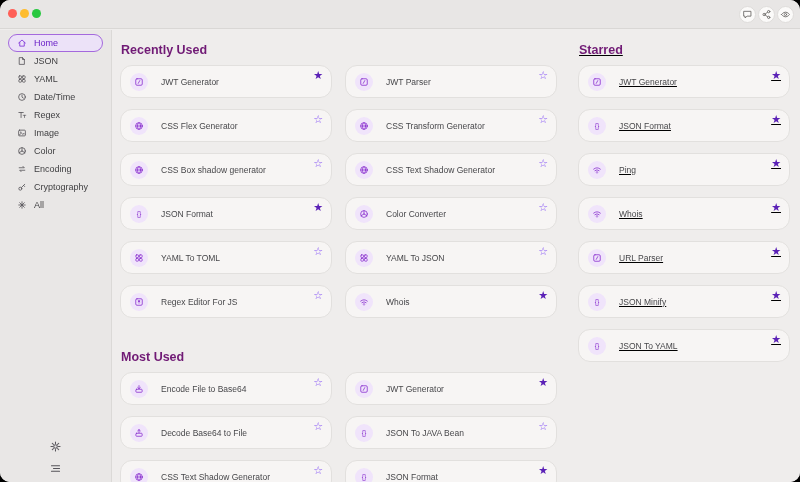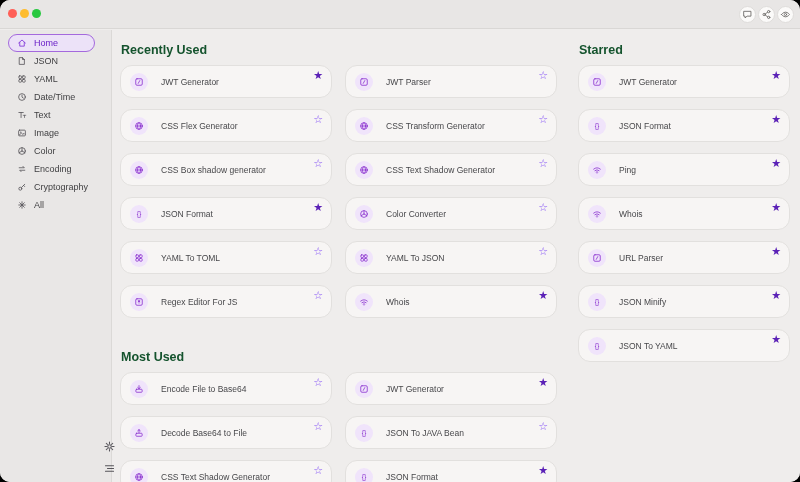--- a/index.html
+++ b/index.html
@@ -15,34 +15,34 @@
   .searchbar input { flex:1; border:none; outline:none; background:transparent; font-size:10px; color:#333; font-family:inherit; min-width:0; }
   .searchbar input::placeholder { color:#b7b5b3; }
   .keycaps { display:flex; align-items:center; gap:2px; flex:0 0 auto; }
   .keycaps kbd { min-width:12px; height:12px; padding:0 2px; border:1px solid #d3d1cf; border-radius:3px; background:#f7f6f5; color:#8e8c8a; font-size:7.5px; font-family:inherit; display:flex; align-items:center; justify-content:center; }
   .keycaps .plus { color:#b2b0ae; font-size:8px; }
   .toolbar-actions { position:absolute; right:6px; top:6px; display:flex; gap:2px; }
   .action-btn { width:17px; height:17px; border-radius:50%; background:#fbfaf9; border:1px solid #dedcda; color:#6e6c6a; display:flex; align-items:center; justify-content:center; padding:0; cursor:pointer; }
   .action-btn .glyph { width:11px; height:11px; display:block; }
 
   
-  .sidebar { position:absolute; top:30px; left:0; bottom:0; width:112px; background:#e9e7e6; border-right:1px solid #dbd9d7; display:flex; flex-direction:row; z-index:2; }
+  .sidebar { position:absolute; top:30px; left:0; bottom:0; width:112px; background:#e9e7e6; border-right:1px solid #dbd9d7; display:flex; flex-direction:column; z-index:2; }
   .side-list { padding-top:4px; display:flex; flex-direction:column; }
   .side-item { height:18px; margin:0 8px; border-radius:9px; border:1px solid transparent; display:flex; align-items:center; gap:7px; padding:0 6px 0 8px; font-size:9px; color:#3f3f41; cursor:pointer; }
   .side-item.selected { background:#ece2f8; border-color:#a469dd; color:#6b21c8; }
   .side-icon { width:10px; height:10px; color:#57555a; flex:0 0 auto; display:block; }
   .side-item.selected .side-icon { color:#7a2bd6; }
   .side-footer { margin-top:auto; display:flex; flex-direction:column; align-items:center; gap:9px; padding-bottom:7px; }
   .footer-btn { width:13px; height:13px; background:none; border:none; padding:0; color:#56545a; cursor:pointer; display:block; }
 
   
   .content { position:absolute; left:113px; top:30px; right:0; bottom:0; background:#efedec; overflow:hidden; }
   .main-left { position:absolute; left:7px; top:0; width:437px; }
-  .main-starred { position:absolute; left:465px; top:0; width:212px; }
-  .section-title { font-size:12.5px; line-height:14px; font-weight:700; color:#14532d; margin:13px 0 8px 1px; }
+  .main-starred { position:absolute; left:465px; top:0; width:212px;text-decoration:underline; }
+  .section-title { font-size:12.5px; line-height:14px; font-weight:700; color:#701a75; margin:13px 0 8px 1px; }
   .section-title.gap-top { margin-top:32px; }
   .cols { display:flex; gap:13px; }
   .col { width:212px; display:flex; flex-direction:column; gap:11px; }
 
   .card { height:33px; background:#f7f5f4; border:1px solid #e2e0de; border-radius:12px; display:flex; align-items:center; padding:0 8px 0 9px; cursor:pointer; }
   .badge { width:18px; height:18px; border-radius:50%; background:#f0e4fb; color:#8b33cf; display:flex; align-items:center; justify-content:center; margin-right:13px; flex:0 0 auto; }
   .badge .glyph { width:10px; height:10px; display:block; }
   .card-label { flex:1; font-size:8.5px; color:#47474a; white-space:nowrap; overflow:hidden; }
   .star { background:none; border:none; padding:0; font-size:11px; line-height:11px; align-self:flex-start; margin:4px 0 0 6px; cursor:pointer; font-family:"DejaVu Sans",sans-serif; }
   .star-filled { color:#5b21b6; }
@@ -140,21 +140,21 @@
           <span class="side-label">Date/Time</span>
         </div>
 
         <div class="side-item">
           <span class="side-icon">
             <svg viewBox="0 0 16 16" fill="none" stroke="currentColor" stroke-width="1.3" stroke-linecap="round" stroke-linejoin="round">
               <path d="M3 4h7M6.5 4v8"></path>
               <path d="M10 8.5h4M12 8.5V12" stroke-width="1.1"></path>
             </svg>
           </span>
-          <span class="side-label">Text</span>
+          <span class="side-label">Regex</span>
         </div>
 
         <div class="side-item">
           <span class="side-icon">
             <svg viewBox="0 0 16 16" fill="none" stroke="currentColor" stroke-width="1.3" stroke-linecap="round" stroke-linejoin="round">
               <rect x="2.6" y="3.4" width="10.8" height="9.2" rx="1.5"></rect>
               <circle cx="6" cy="6.6" r="1" fill="currentColor" stroke="none"></circle>
               <path d="M3.4 11.4 7 8.2l2.4 2 1.8-1.6 1.4 1.4"></path>
             </svg>
           </span>

